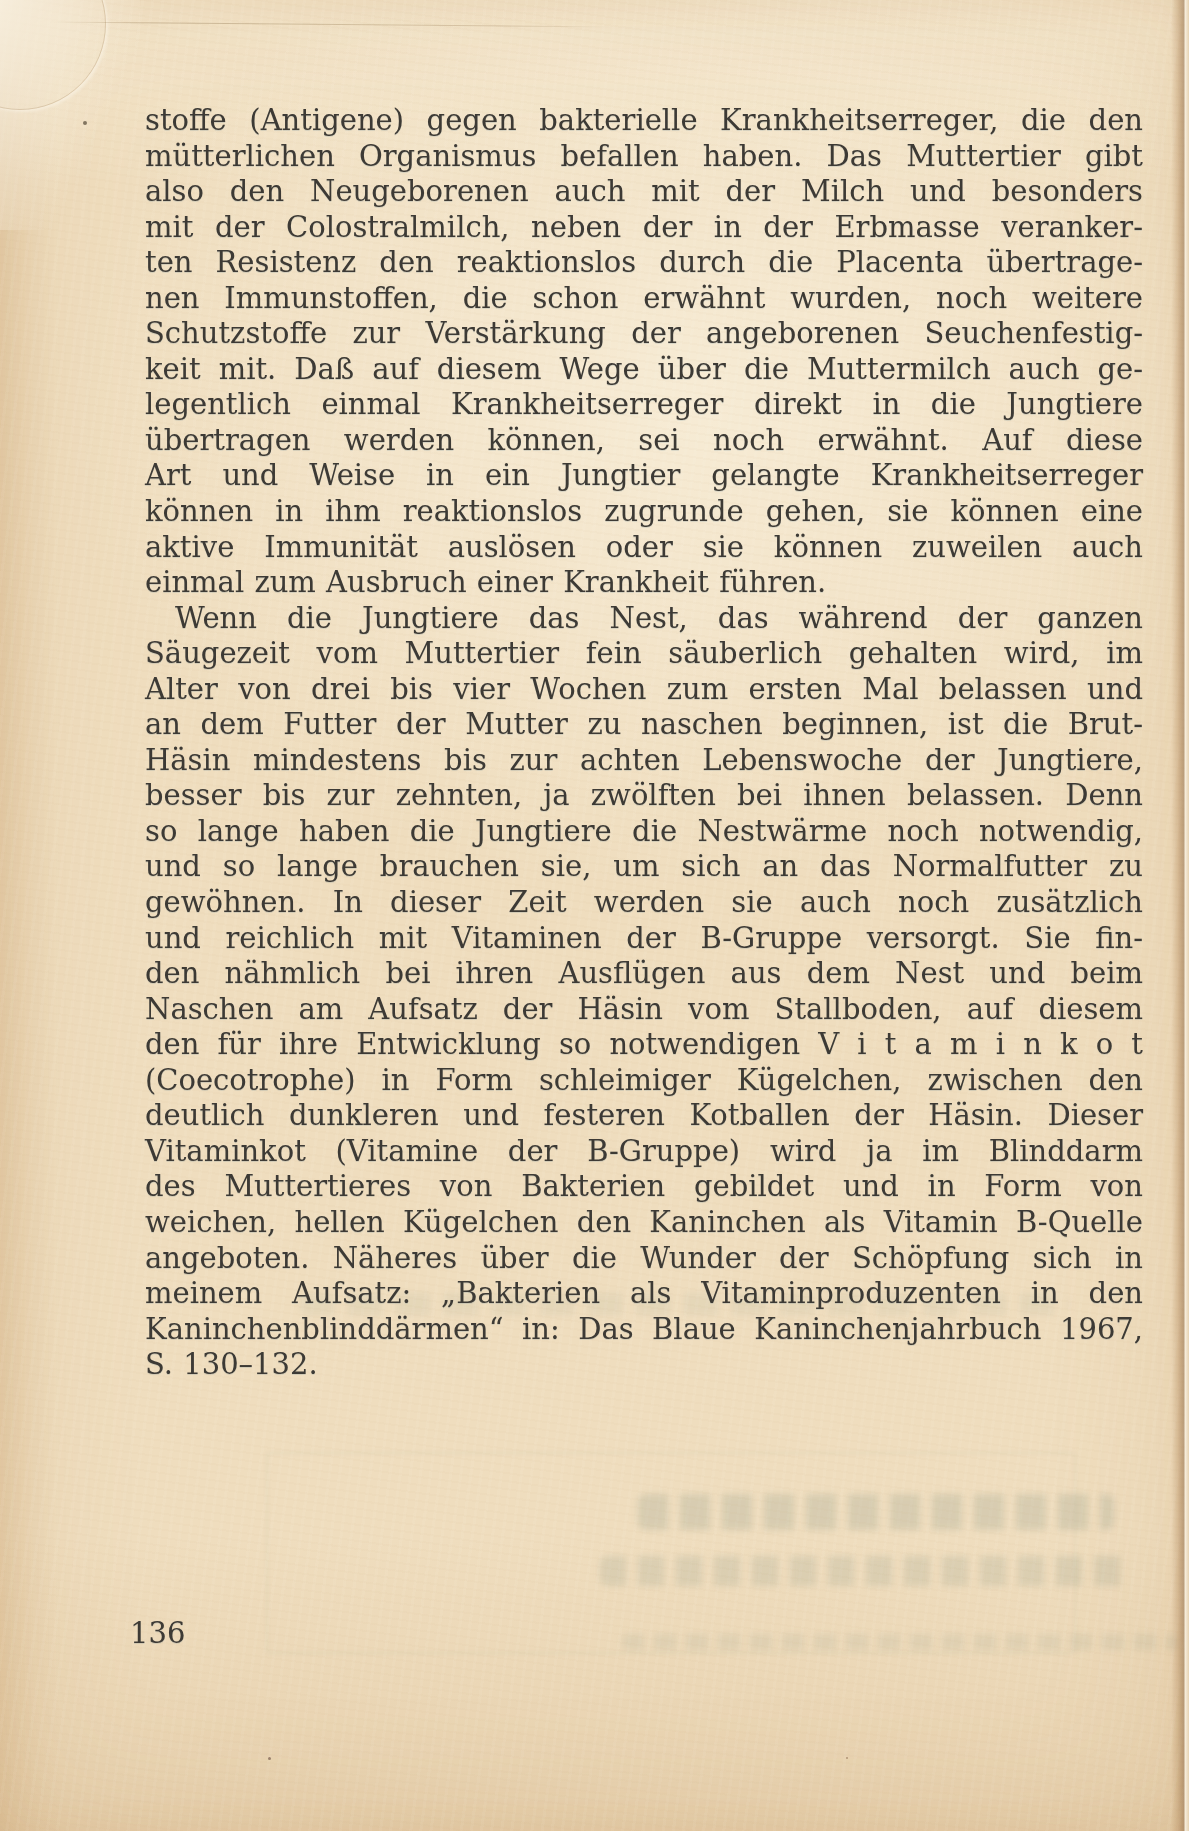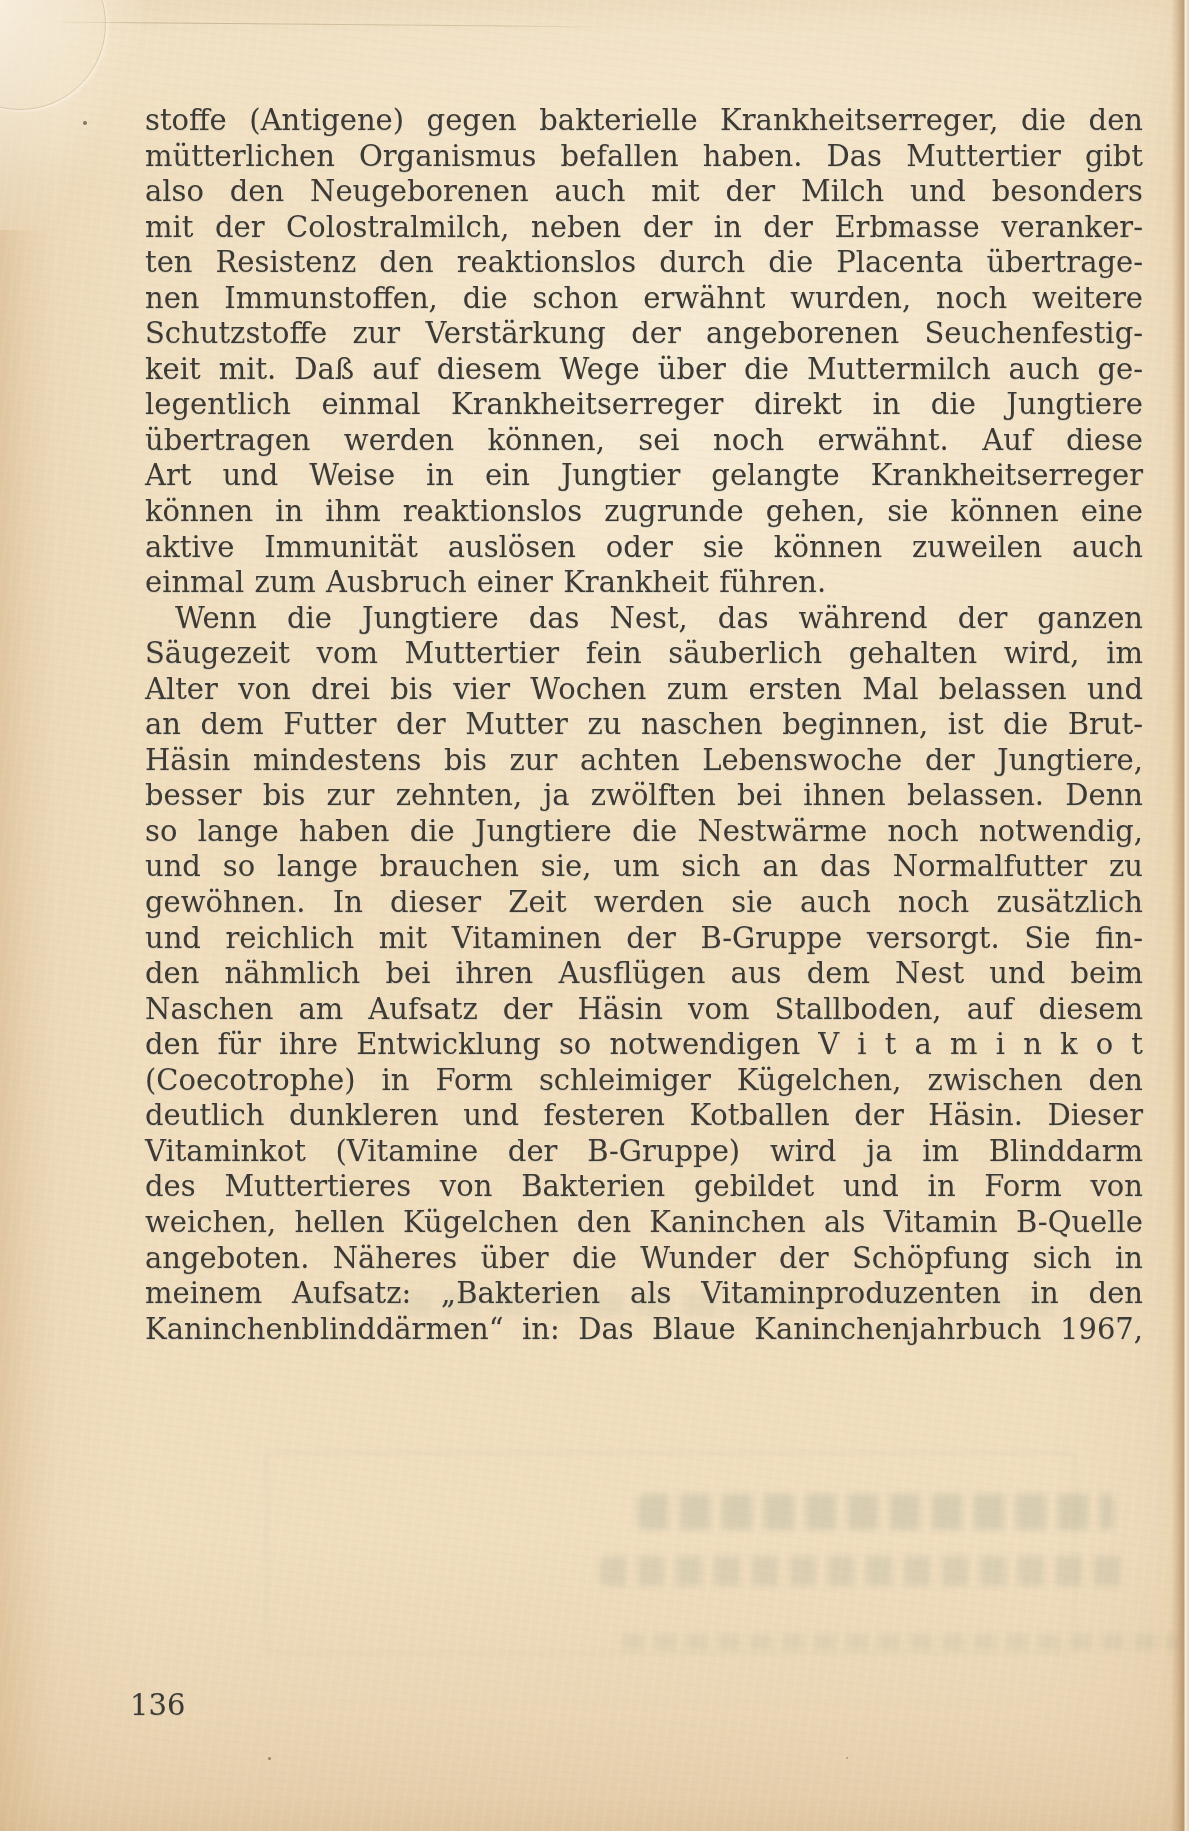--- a/index.html
+++ b/index.html
@@ -90,21 +90,21 @@
     color: #3d3a35;
     text-shadow: 0 1px 0 rgba(70,115,135,0.16);
     word-spacing: 1px;
     margin-left: 27px;
   }
   .line { text-align: justify; text-align-last: justify; white-space: normal; }
   .line.rag { text-align-last: left; }
   .line.indent { padding-left: 30px; }
 
   .page-number {
-    position: absolute; left: 130px; top: 1688px;
+    position: absolute; left: 130px; top: 1616px;
     font-size: 29px; color: #3d3a35;
     text-shadow: 0 1px 0 rgba(70,115,135,0.16);
   }
 </style>
 </head>
 <body>
 
 <div class="page">
   <div class="texture"></div>
 
@@ -150,20 +150,21 @@
         <div class="line">Naschen am Aufsatz der Häsin vom Stallboden, auf diesem</div>
         <div class="line">den für ihre Entwicklung so notwendigen V i t a m i n k o t</div>
         <div class="line">(Coecotrophe) in Form schleimiger Kügelchen, zwischen den</div>
         <div class="line">deutlich dunkleren und festeren Kotballen der Häsin. Dieser</div>
         <div class="line">Vitaminkot (Vitamine der B-Gruppe) wird ja im Blinddarm</div>
         <div class="line">des Muttertieres von Bakterien gebildet und in Form von</div>
         <div class="line">weichen, hellen Kügelchen den Kaninchen als Vitamin B-Quelle</div>
         <div class="line">angeboten. Näheres über die Wunder der Schöpfung sich in</div>
         <div class="line">meinem Aufsatz: „Bakterien als Vitaminproduzenten in den</div>
         <div class="line">Kaninchenblinddärmen“ in: Das Blaue Kaninchenjahrbuch 1967,</div>
+        <div class="line rag">S. 130–132.</div>
       </div>
     </div>
 
   <div class="page-number">136</div>
 
   <div class="speck s1"></div>
   <div class="speck s2"></div>
   <div class="speck s3"></div>
 
   <div class="edge-right"></div>

